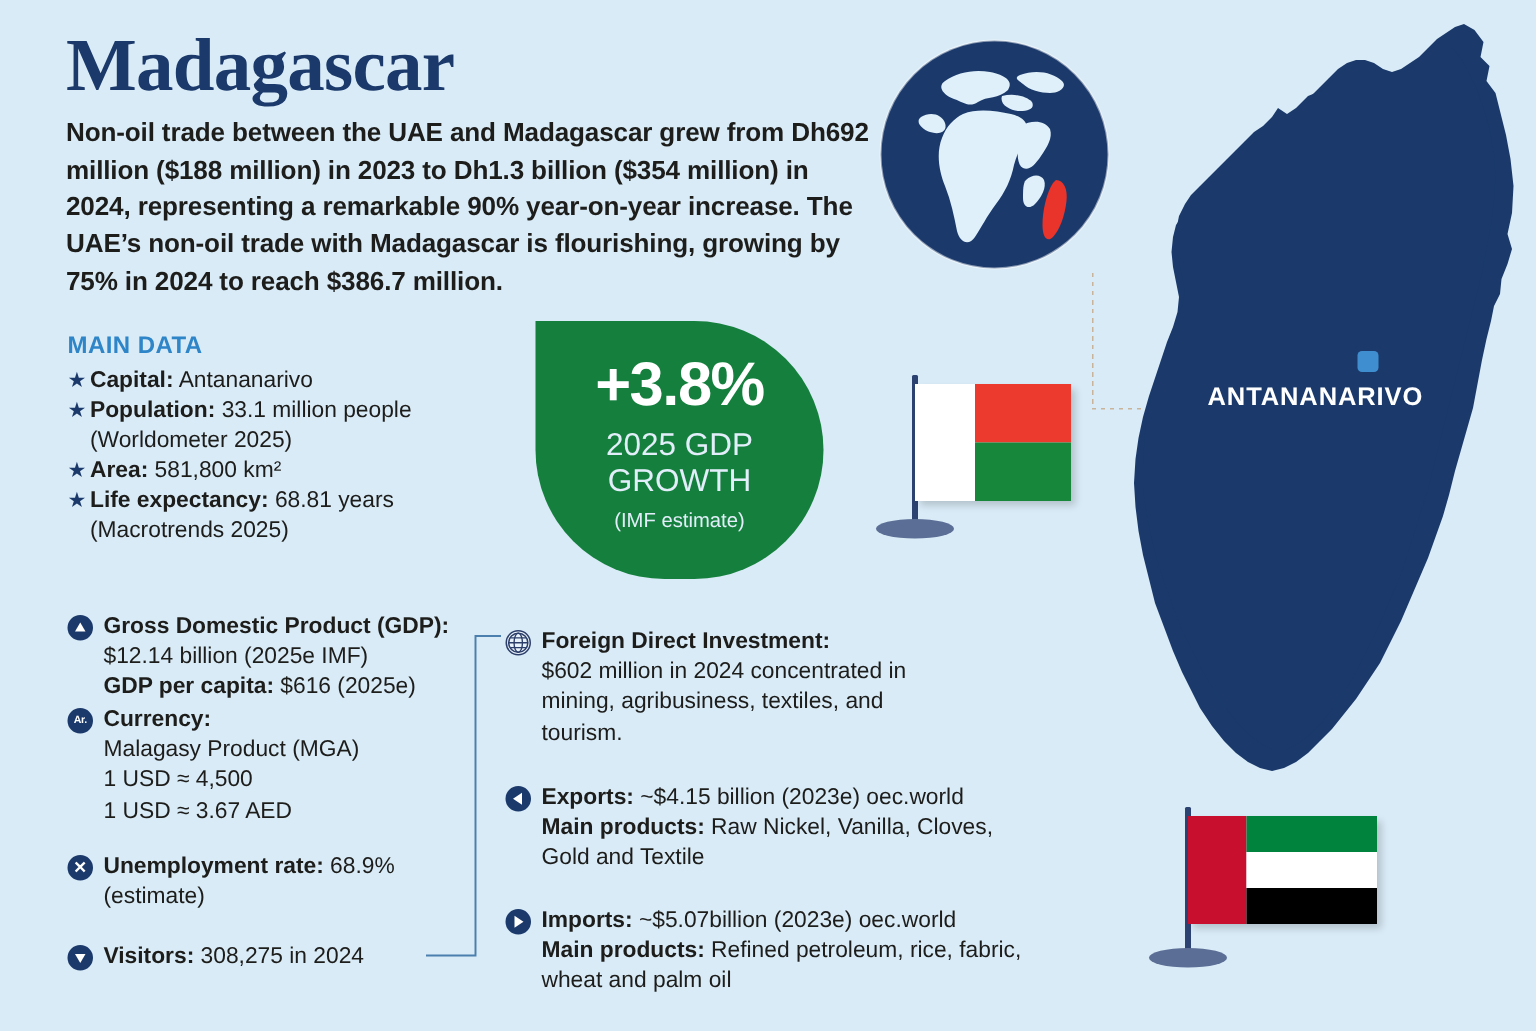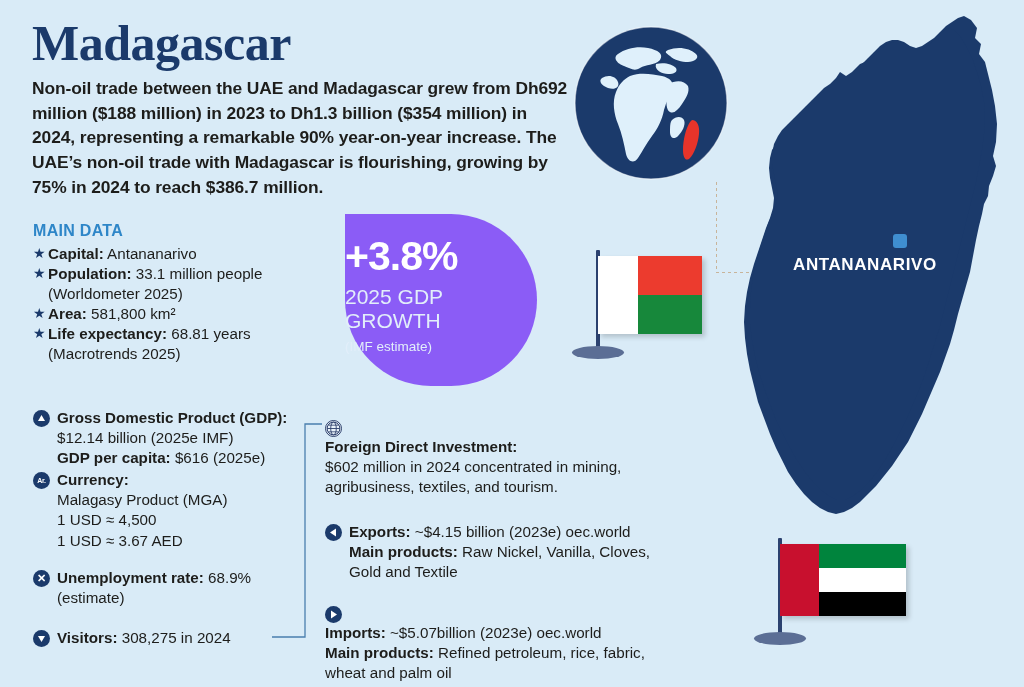--- a/index.html
+++ b/index.html
@@ -4,21 +4,21 @@
 <style>
   * { margin:0; padding:0; box-sizing:border-box; }
   body {
     width:1024px; height:687px;
     background:#d9ebf7;
     font-family:"Liberation Sans", sans-serif;
     color:#1d1d1b;
     overflow:hidden;
     position:relative;
   }
-  .page { position:absolute; inset:0; }
+  .page { position:absolute; inset:0;margin-left:12px; }
 
   
   .title {
     position:absolute; left:32px; top:18px;
     font-family:"Liberation Serif", serif;
     font-weight:700;
     font-size:50px;
     letter-spacing:-0.5px;
     color:#1b3a6b;
     line-height:1;
@@ -68,43 +68,43 @@
   }
   .btext { font-size:15.2px; line-height:1.33; }
   .btext b { font-weight:700; }
 
   #blk-gdp       { left:33px; top:408px; width:300px; }
   #blk-currency  { left:33px; top:470px; width:300px; }
   #blk-unemp     { left:33px; top:568px; width:300px; }
   #blk-visitors  { left:33px; top:628px; width:300px; }
 
   
-  #blk-fdi     { left:325px; top:418px; width:300px;flex-direction:column; }
+  #blk-fdi     { left:325px; top:418px; width:300px; }
   #blk-exports { left:325px; top:522px; width:360px; }
-  #blk-imports { left:325px; top:604px; width:360px;flex-direction:column; }
+  #blk-imports { left:325px; top:604px; width:360px; }
 
   
   .globe-bullet {
     width:17px; height:17px; border-radius:50%;
     background:#e8f2fa; border:1.4px solid #2c3f6b;
     flex:0 0 17px; margin-right:7px; margin-top:2px; position:relative;
     overflow:hidden;
   }
 
   
   .connector { position:absolute; left:0; top:0; pointer-events:none; }
 
   
   .growth {
     position:absolute; left:345px; top:214px;
     width:192px; height:172px;
-    background:#8b5cf6;
+    background:#15803d;
     border-radius:0 96px 96px 96px;
     color:#ffffff;
-    text-align:left;
+    text-align:center;
     padding-top:22px;
   }
   .growth .pct {
     font-size:41px; font-weight:700; letter-spacing:-1px; line-height:1;
   }
   .growth .lbl {
     font-size:21px; font-weight:400; line-height:1.12; margin-top:8px;
     color:#e2eefa;
   }
   .growth .note {

